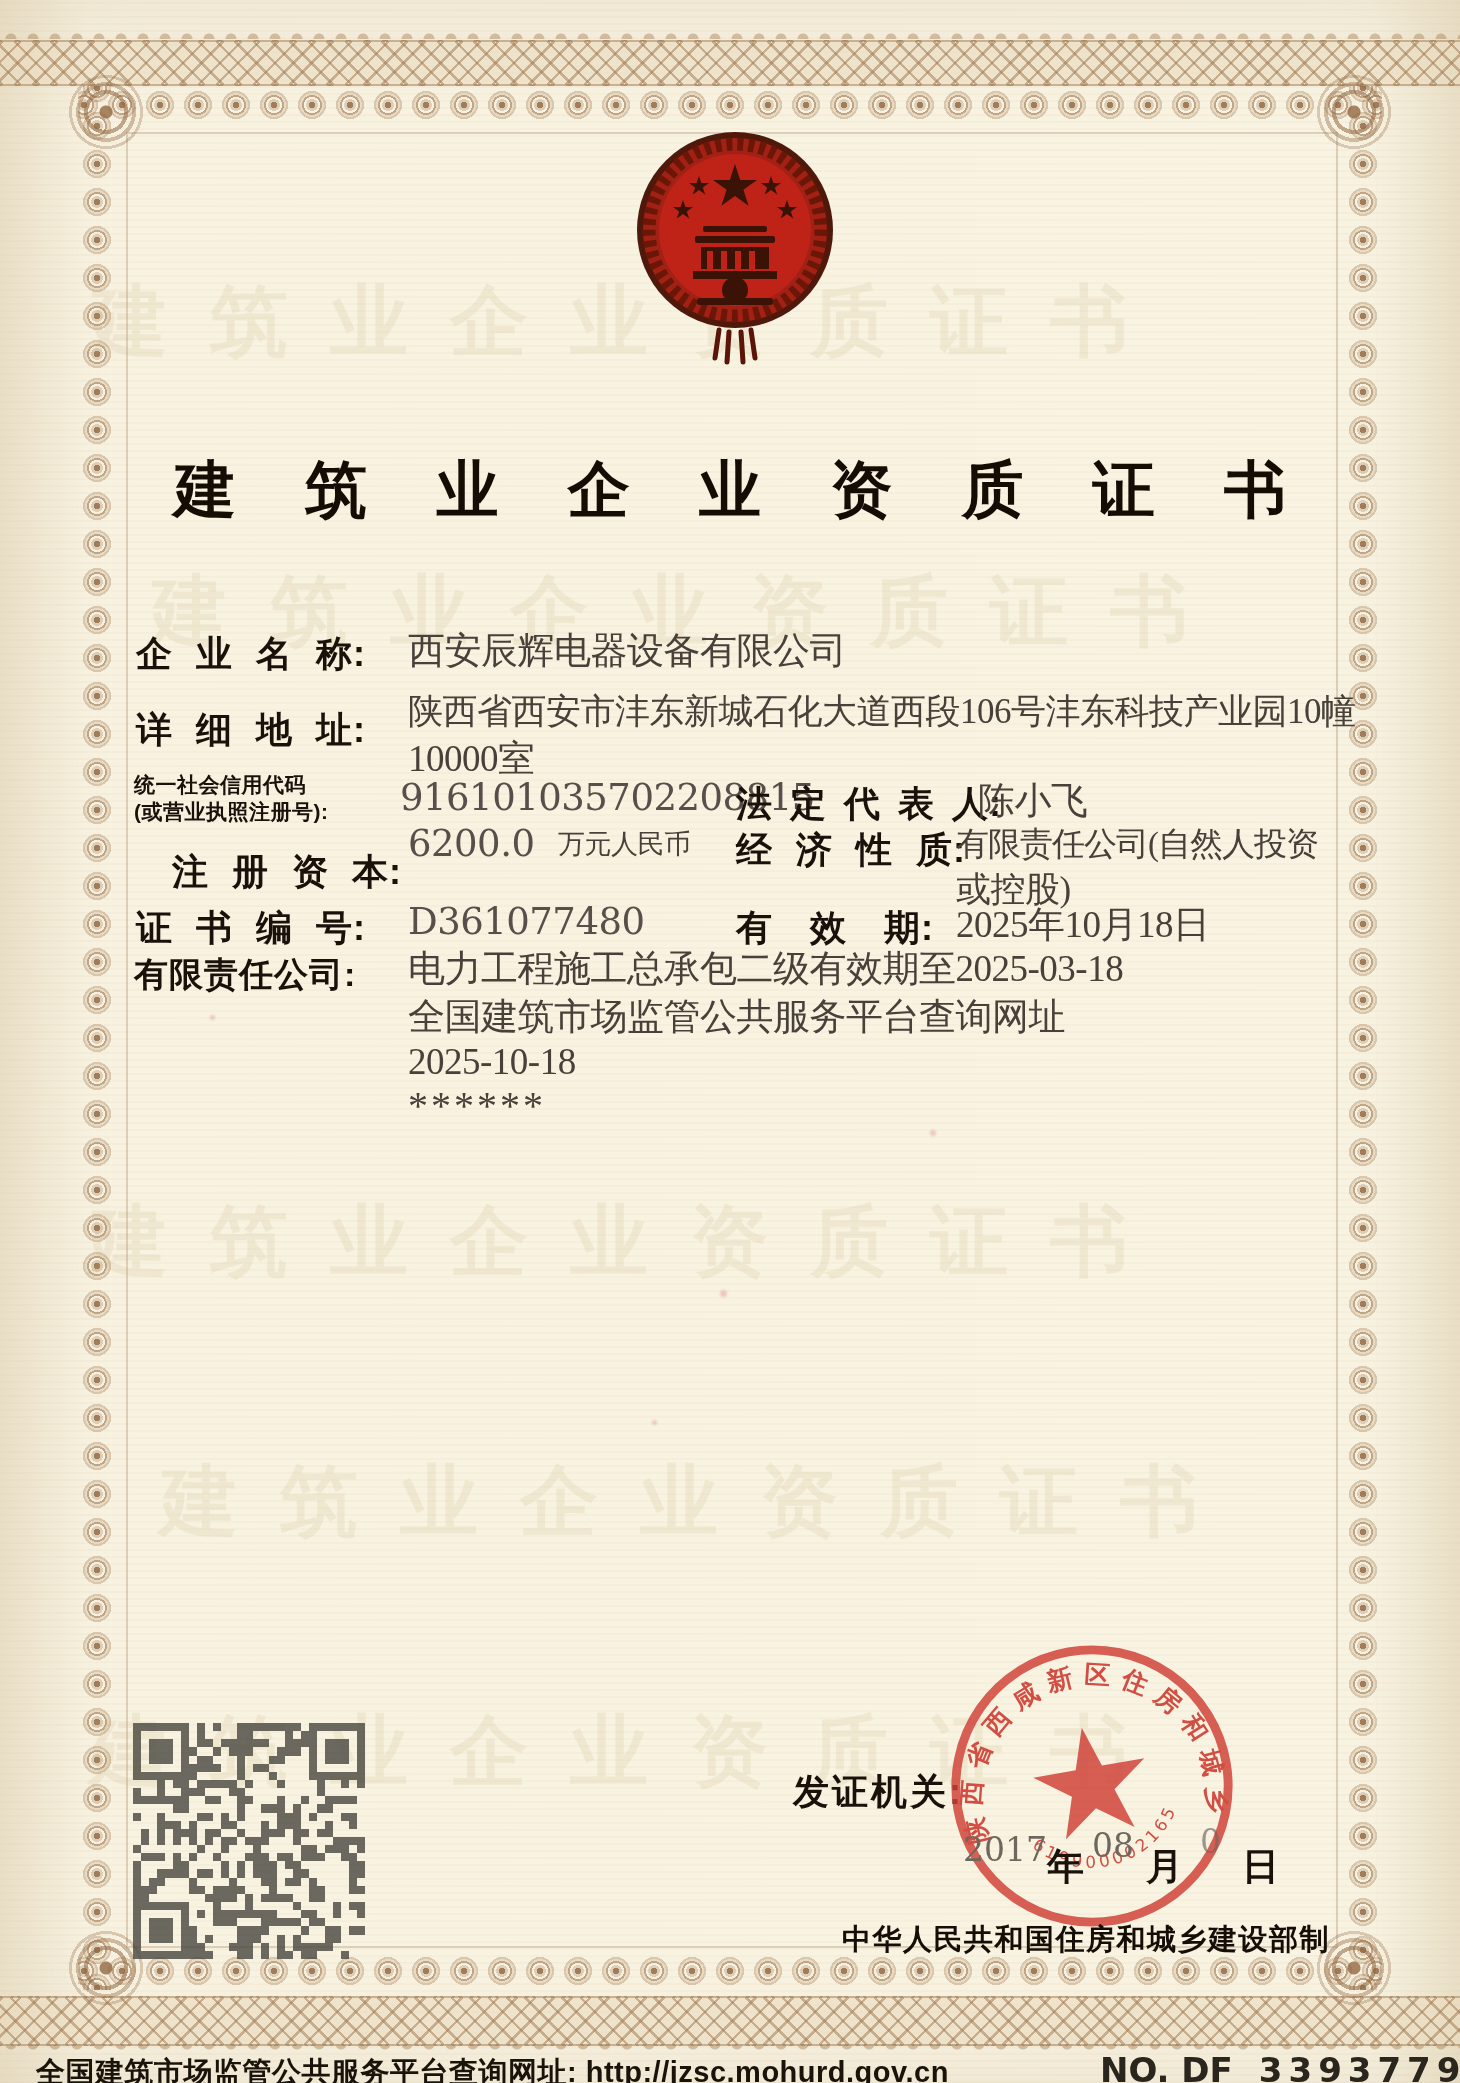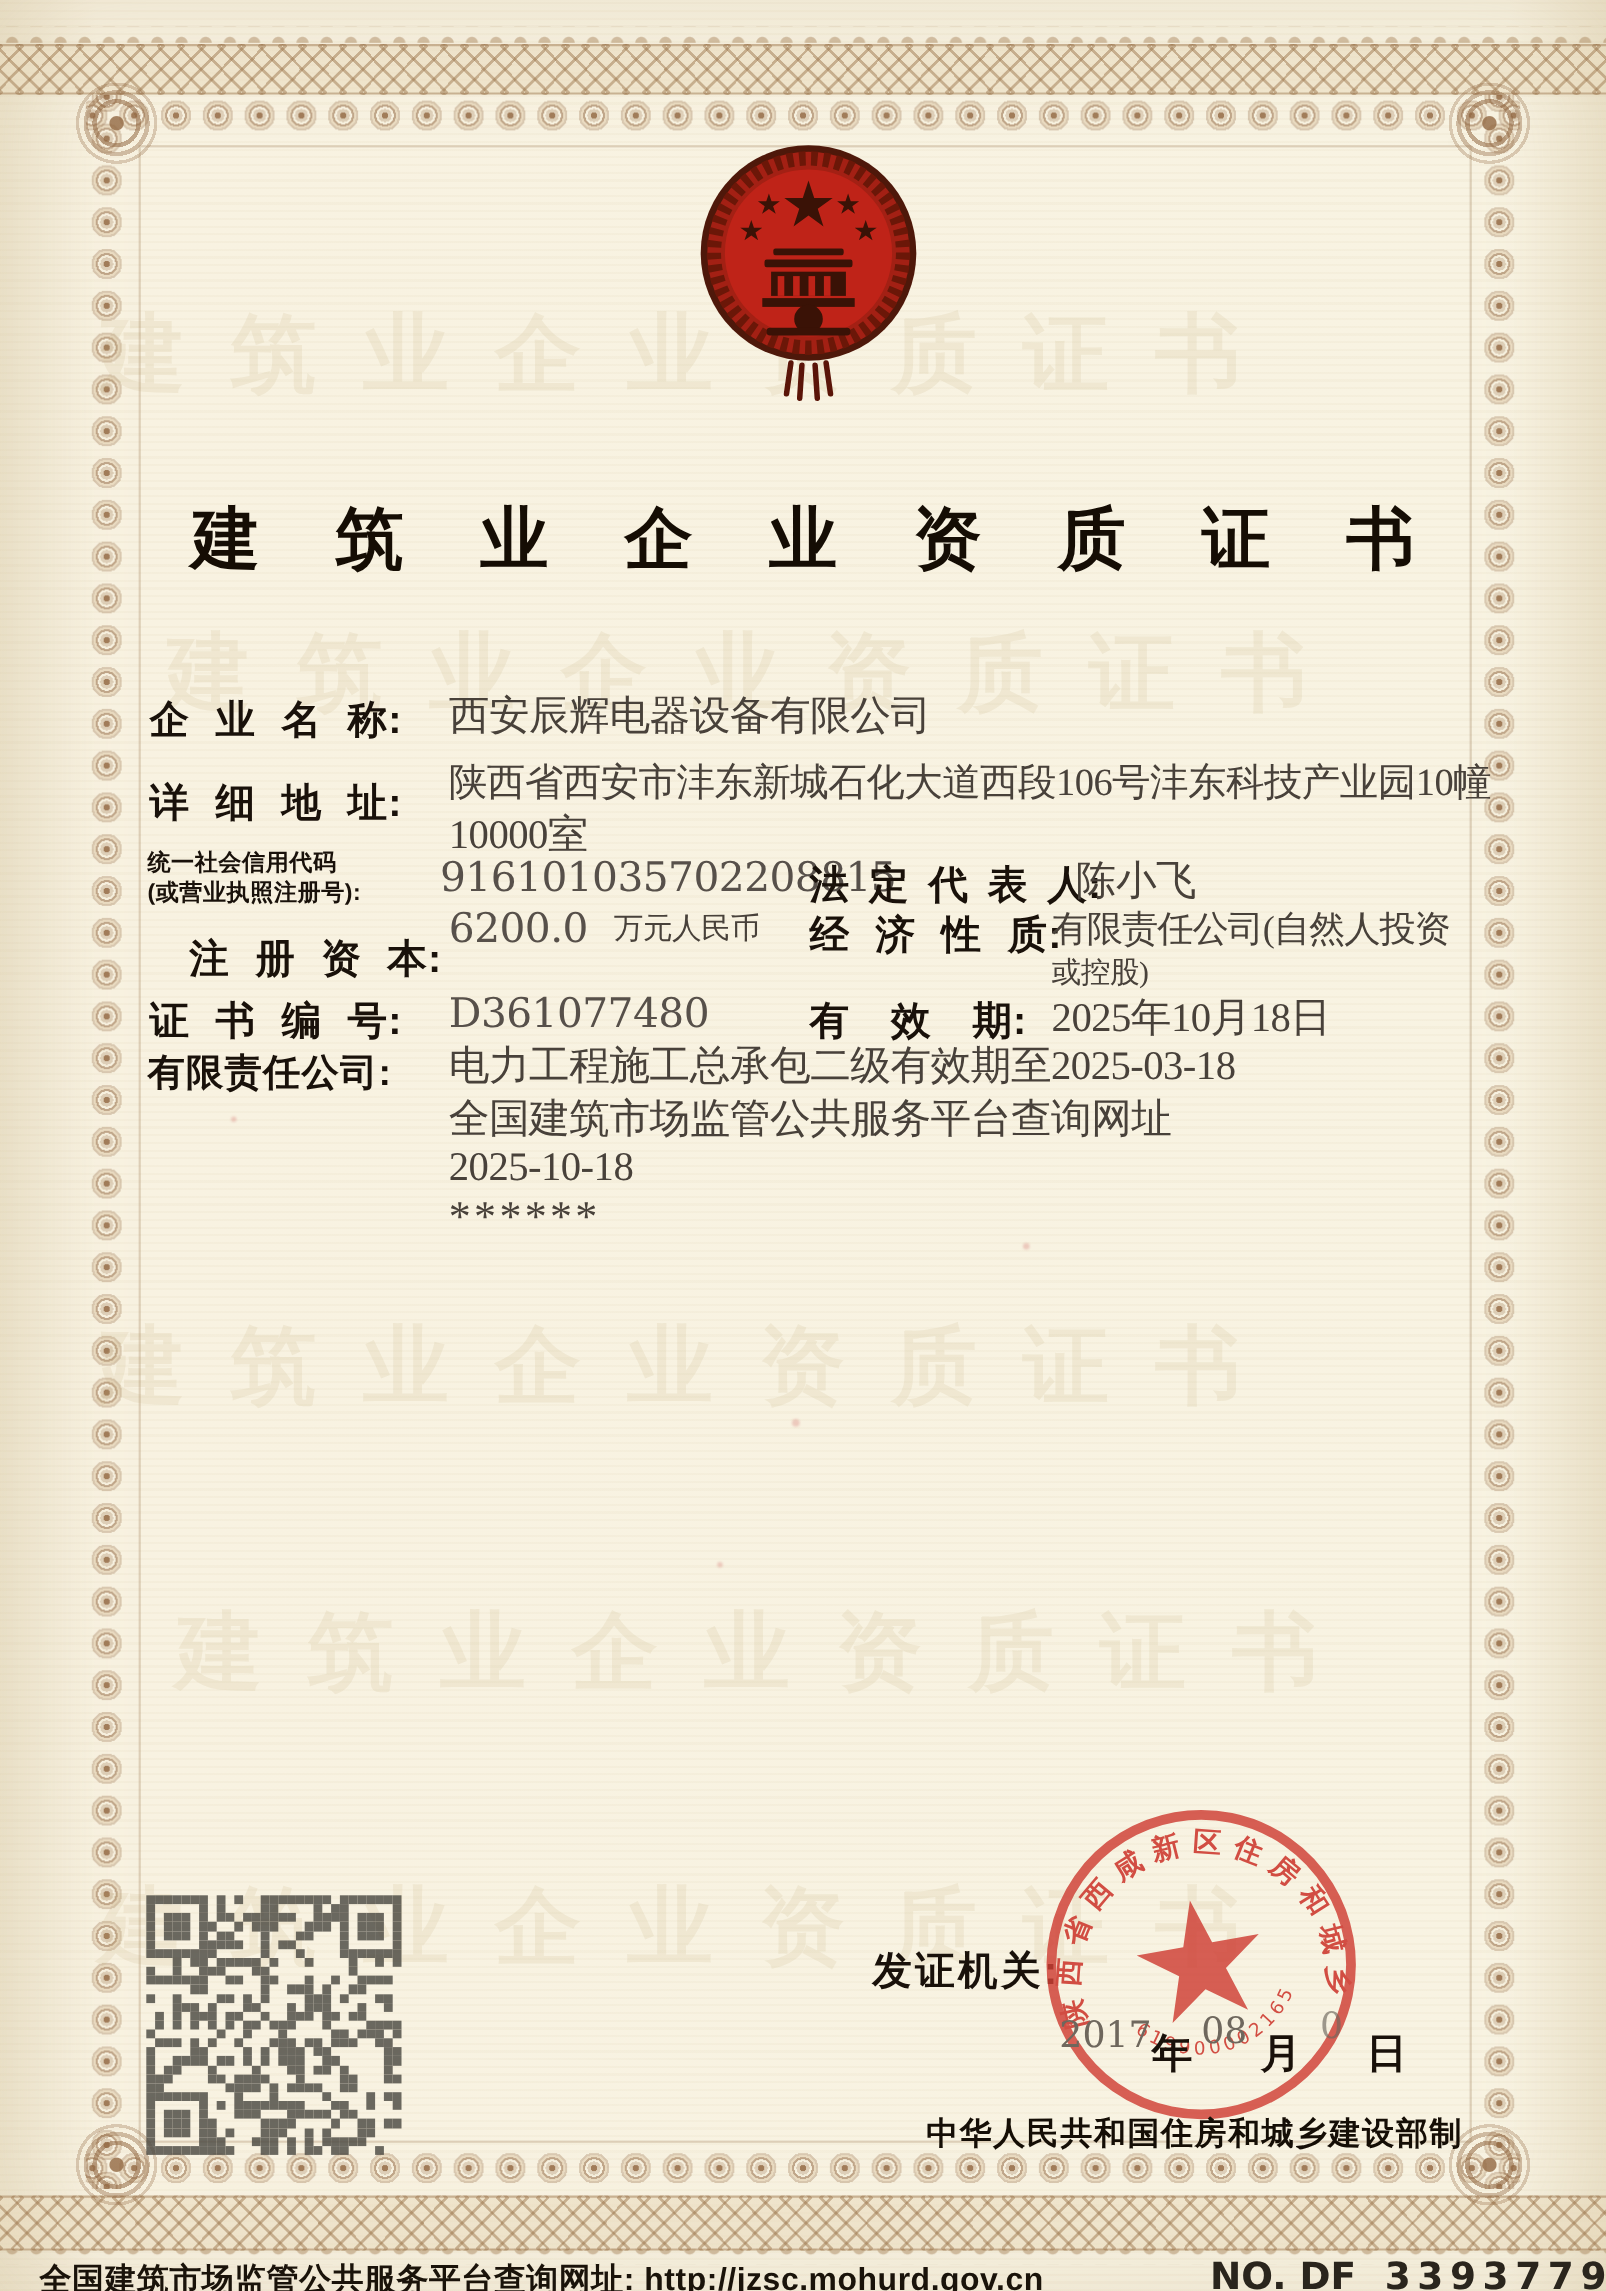--- a/index.html
+++ b/index.html
@@ -188,21 +188,21 @@
   <span class="lab-small" style="left:134px;top:799px;">(或营业执照注册号):</span>
   <span class="val val-num" style="left:400px;top:776px;">916101035702208815</span>
   <span class="lab" style="left:736px;top:780px;word-spacing:6px;">法 定 代 表 人:</span>
   <span class="val" style="left:978px;top:776px;">陈小飞</span>
 
   <span class="lab" style="left:136px;top:848px;margin-left:36px;">注 册 资 本:</span>
   <span class="val val-num" style="left:408px;top:822px;">6200.0</span>
   <span class="val" style="left:558px;top:826px;font-size:27px;">万元人民币</span>
   <span class="lab" style="left:736px;top:826px;">经 济 性 质:</span>
   <span class="val" style="left:956px;top:822px;font-size:33px;letter-spacing:-1px;">有限责任公司(自然人投资</span>
-  <span class="val" style="left:956px;top:866px;font-size:27px;">或控股)</span>
+  <span class="val" style="left:956px;top:866px;font-size:35px;">或控股)</span>
 
   <span class="lab" style="left:136px;top:904px;">证 书 编 号:</span>
   <span class="val val-num" style="left:408px;top:900px;">D361077480</span>
   <span class="lab" style="left:736px;top:904px;">有　效　期:</span>
   <span class="val" style="left:956px;top:900px;">2025年10月18日</span>
 
   <span class="lab" style="left:134px;top:952px;word-spacing:0;font-size:34px;">有限责任公司:</span>
   <span class="val" style="left:408px;top:944px;">电力工程施工总承包二级有效期至2025-03-18</span>
   <span class="val" style="left:408px;top:992px;">全国建筑市场监管公共服务平台查询网址</span>
   <span class="val" style="left:408px;top:1040px;">2025-10-18</span>

